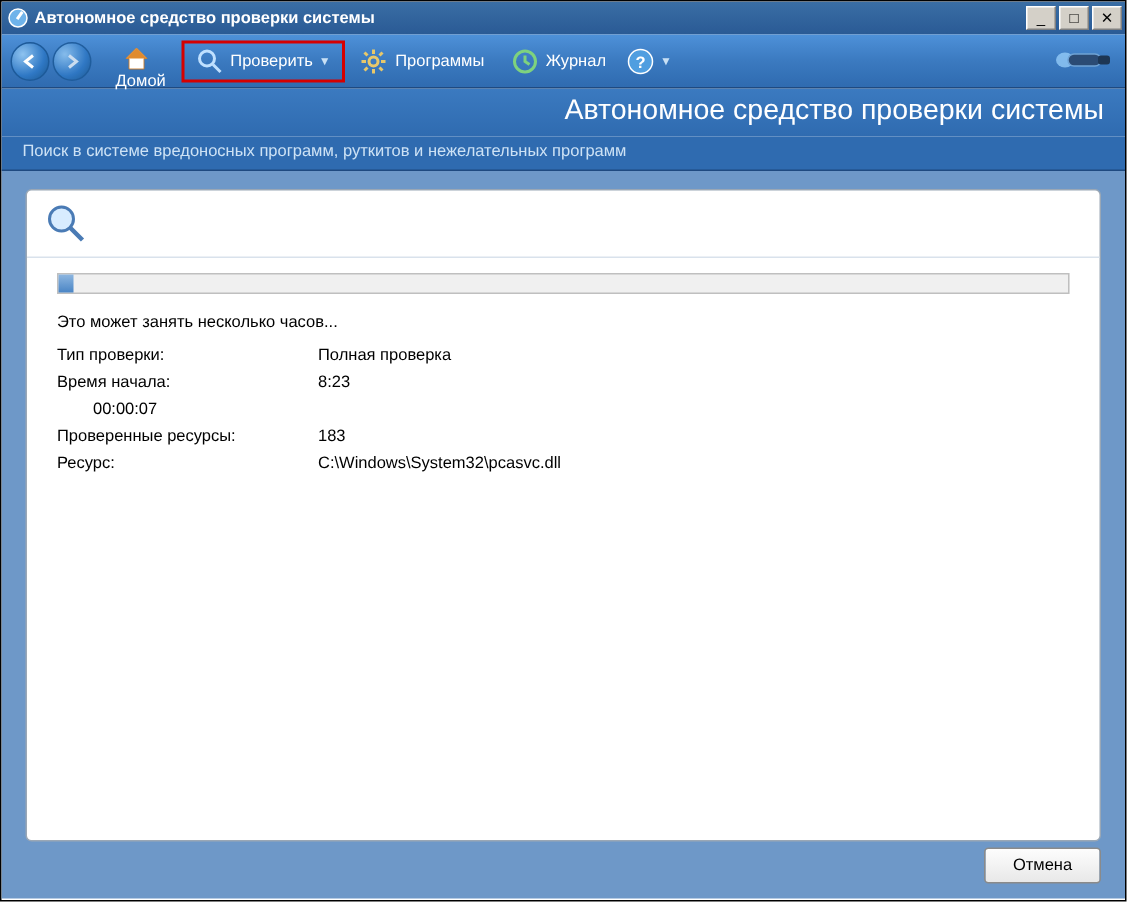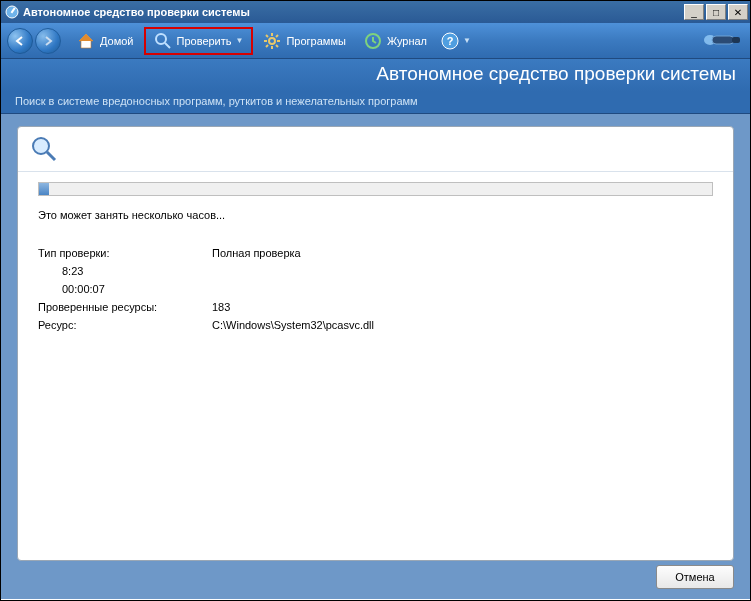--- a/index.html
+++ b/index.html
@@ -136,21 +136,21 @@
   }
   .progress-inner {
     position: absolute; left: 0; top: 0; bottom: 0;
     width: 1.5%;
     background: linear-gradient(#8db6e0, #4a85c5);
   }
   .info-block {
     padding: 4px 20px 0 20px;
     line-height: 18px;
   }
-  .info-note { margin-bottom: 20px; }
+  .info-note { margin-bottom: 4px; }
   .info-row { display: flex; }
   .info-label { width: 150px; }
   .info-value { flex: 1; margin-left: 24px; }
   
   .bottom-bar {
     position: absolute;
     left: 16px; right: 16px; bottom: 10px;
     display: flex;
     justify-content: flex-end;
   }
@@ -188,21 +188,21 @@
   <span class="nav-btn">
     <svg width="12" height="12" viewBox="0 0 12 12">
         <path d="M8 2 L3 6 L8 10" stroke="#fff" stroke-width="2" fill="none"></path>
       </svg>
   </span>
   <span class="nav-btn disabled">
     <svg width="12" height="12" viewBox="0 0 12 12">
         <path d="M4 2 L9 6 L4 10" stroke="#dbe8f5" stroke-width="2" fill="none"></path>
       </svg>
   </span>
-  <span class="tool-item" style="margin-left:6px;">
+  <span class="tool-item" style="margin-left:6px;flex-direction:column;">
     <span class="ico">
       <svg width="18" height="18" viewBox="0 0 18 18">
           <path d="M2 9 L9 2 L16 9 L14 9 L14 16 L4 16 L4 9 Z" fill="#fff" stroke="#c87b2a" stroke-width="0.6"></path>
           <path d="M2 9 L9 2 L16 9" fill="#e08b2f"></path>
         </svg>
     </span>
     <span>Домой</span>
   </span>
   <span class="tool-item tool-highlight">
     <span class="ico">
@@ -275,20 +275,21 @@
     <div class="progress-outer">
       <div class="progress-inner"></div>
     </div>
     <div class="info-block">
       <div class="info-note">Это может занять несколько часов...</div>
       <div class="info-row">
         <span class="info-label">Тип проверки:</span>
         <span class="info-value">Полная проверка</span>
       </div>
       <div class="info-row">
+        <span class="info-label">Время начала:</span>
         <span class="info-value">8:23</span>
       </div>
       <div class="info-row">
         <span class="info-value">00:00:07</span>
       </div>
       <div class="info-row">
         <span class="info-label">Проверенные ресурсы:</span>
         <span class="info-value">183</span>
       </div>
       <div class="info-row">

